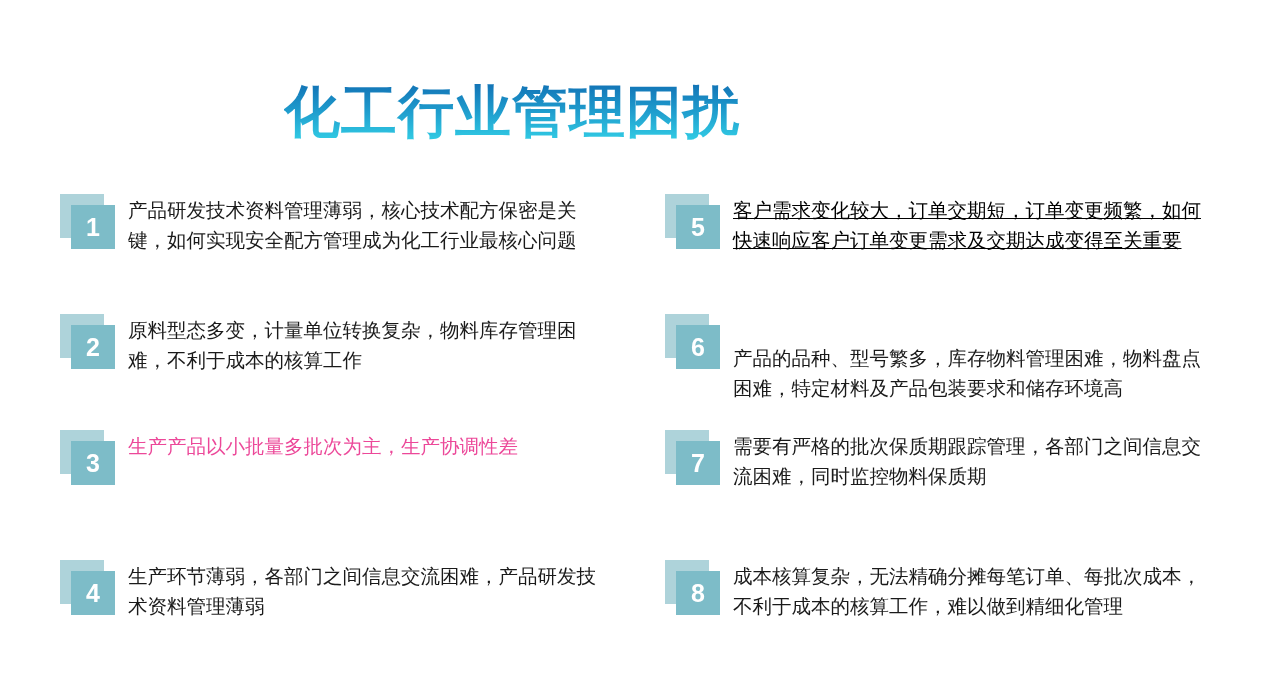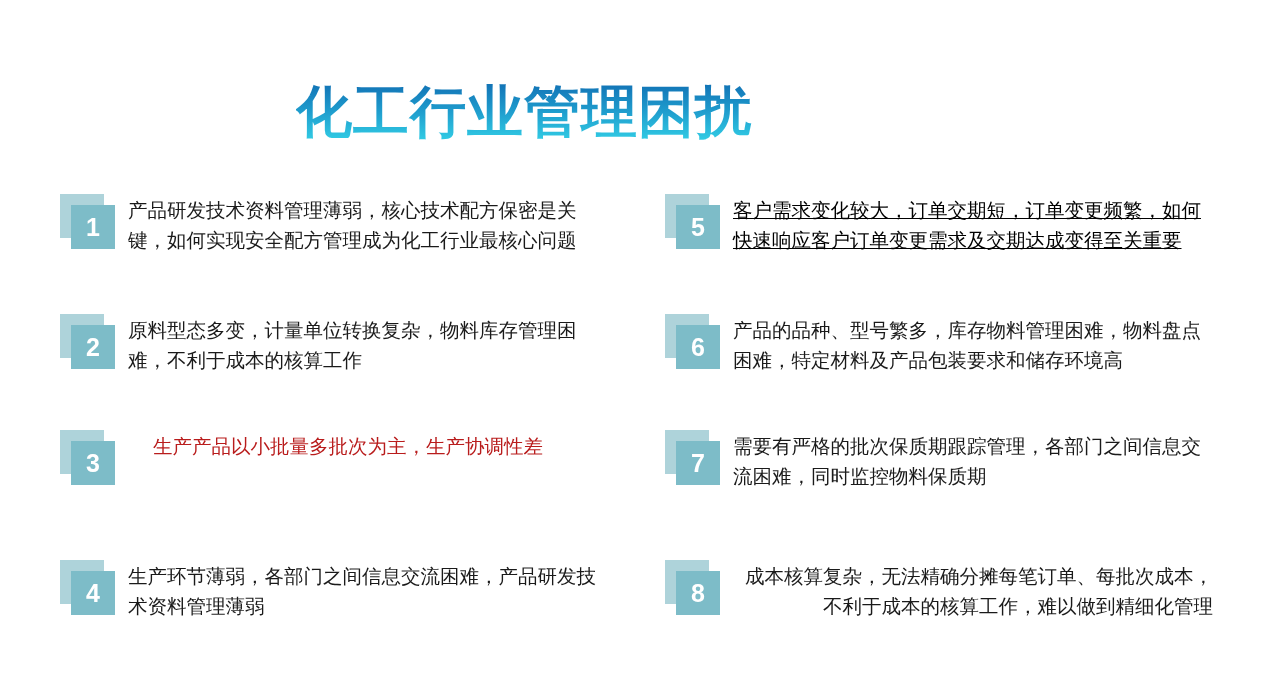--- a/index.html
+++ b/index.html
@@ -20,21 +20,21 @@
     position: relative;
     width: 1264px;
     height: 687px;
     background: #ffffff;
   }
 
   
   .title-wrap {
     position: absolute;
     top: 46px;
-    left: 12px;
+    left: 0;
     width: 1024px;
     text-align: center;
   }
   .slide-title {
     display: inline-block;
     font-size: 56px;
     font-weight: bold;
     letter-spacing: 1px;
     line-height: 1.0;
     background: linear-gradient(180deg, #1274b6 0%, #1f9ccd 48%, #31cbe4 100%);
@@ -157,21 +157,21 @@
         </div>
         <div class="item-text" style="color: rgb(26, 26, 26);">原料型态多变，计量单位转换复杂，物料库存管理困难，不利于成本的核算工作</div>
       </div>
 
       <div class="item item-r3">
         <div class="badge">
           <span class="badge-back" style="background: rgb(174, 211, 218);"></span>
           <span class="badge-front" style="background: rgb(125, 188, 200);"></span>
           <span class="badge-num" style="color: rgb(255, 255, 255);">3</span>
         </div>
-        <div class="item-text" style="color: #b91c1c; margin-left: 25px;">生产产品以小批量多批次为主，生产协调性差</div>
+        <div class="item-text" style="color: #ec4899;">生产产品以小批量多批次为主，生产协调性差</div>
       </div>
 
       <div class="item item-r4">
         <div class="badge">
           <span class="badge-back" style="background: rgb(174, 211, 218);"></span>
           <span class="badge-front" style="background: rgb(125, 188, 200);"></span>
           <span class="badge-num" style="color: rgb(255, 255, 255);">4</span>
         </div>
         <div class="item-text" style="color: rgb(26, 26, 26);">生产环节薄弱，各部门之间信息交流困难，产品研发技术资料管理薄弱</div>
       </div>
@@ -188,37 +188,37 @@
         </div>
         <div class="item-text" style="color: #000000; text-decoration: underline;">客户需求变化较大，订单交期短，订单变更频繁，如何快速响应客户订单变更需求及交期达成变得至关重要</div>
       </div>
 
       <div class="item item-r2">
         <div class="badge">
           <span class="badge-back" style="background: rgb(174, 211, 218);"></span>
           <span class="badge-front" style="background: rgb(125, 188, 200);"></span>
           <span class="badge-num" style="color: rgb(255, 255, 255);">6</span>
         </div>
-        <div class="item-text" style="color: rgb(26, 26, 26);">产品的品种、型号繁多，库存物料管理困难，物料盘点困难，特定材料及产品包装要求和储存环境高</div>
+        <div class="item-text" style="color: rgb(26, 26, 26); margin-top: 28px;">产品的品种、型号繁多，库存物料管理困难，物料盘点困难，特定材料及产品包装要求和储存环境高</div>
       </div>
 
       <div class="item item-r3">
         <div class="badge">
           <span class="badge-back" style="background: rgb(174, 211, 218);"></span>
           <span class="badge-front" style="background: rgb(125, 188, 200);"></span>
           <span class="badge-num" style="color: rgb(255, 255, 255);">7</span>
         </div>
         <div class="item-text" style="color: rgb(26, 26, 26);">需要有严格的批次保质期跟踪管理，各部门之间信息交流困难，同时监控物料保质期</div>
       </div>
 
       <div class="item item-r4">
         <div class="badge">
           <span class="badge-back" style="background: rgb(174, 211, 218);"></span>
           <span class="badge-front" style="background: rgb(125, 188, 200);"></span>
           <span class="badge-num" style="color: rgb(255, 255, 255);">8</span>
         </div>
-        <div class="item-text" style="color: rgb(26, 26, 26); text-align: right;">成本核算复杂，无法精确分摊每笔订单、每批次成本，不利于成本的核算工作，难以做到精细化管理</div>
+        <div class="item-text" style="color: rgb(26, 26, 26);">成本核算复杂，无法精确分摊每笔订单、每批次成本，不利于成本的核算工作，难以做到精细化管理</div>
       </div>
 
     </div>
 
   </div>
 </div>
 
 </body></html>

